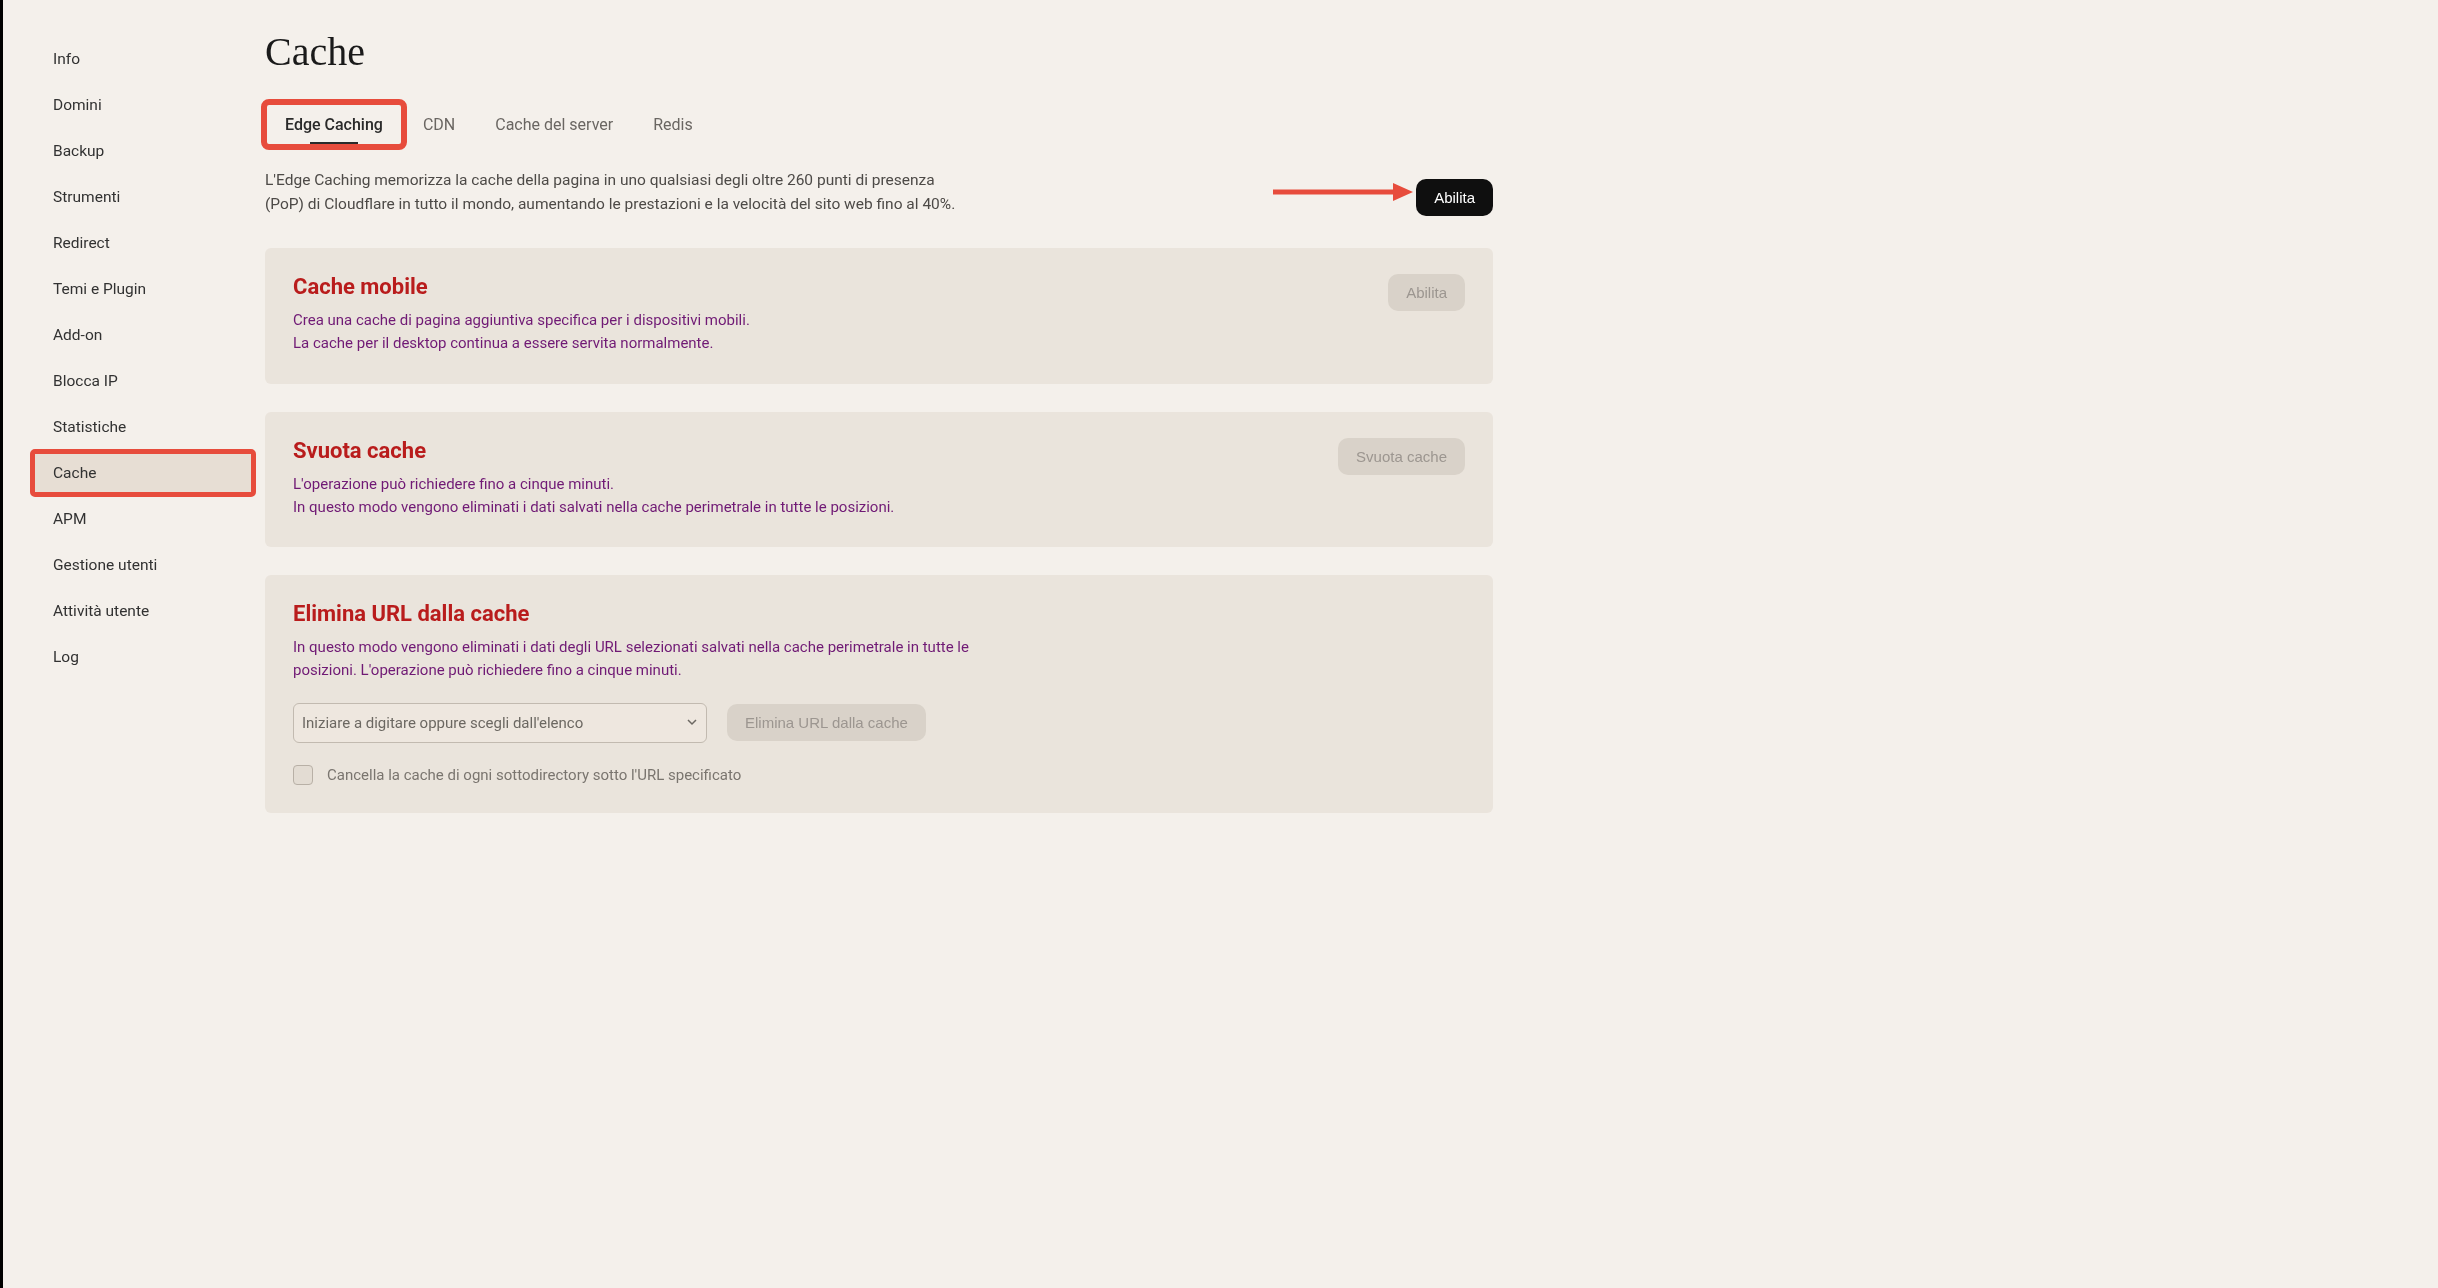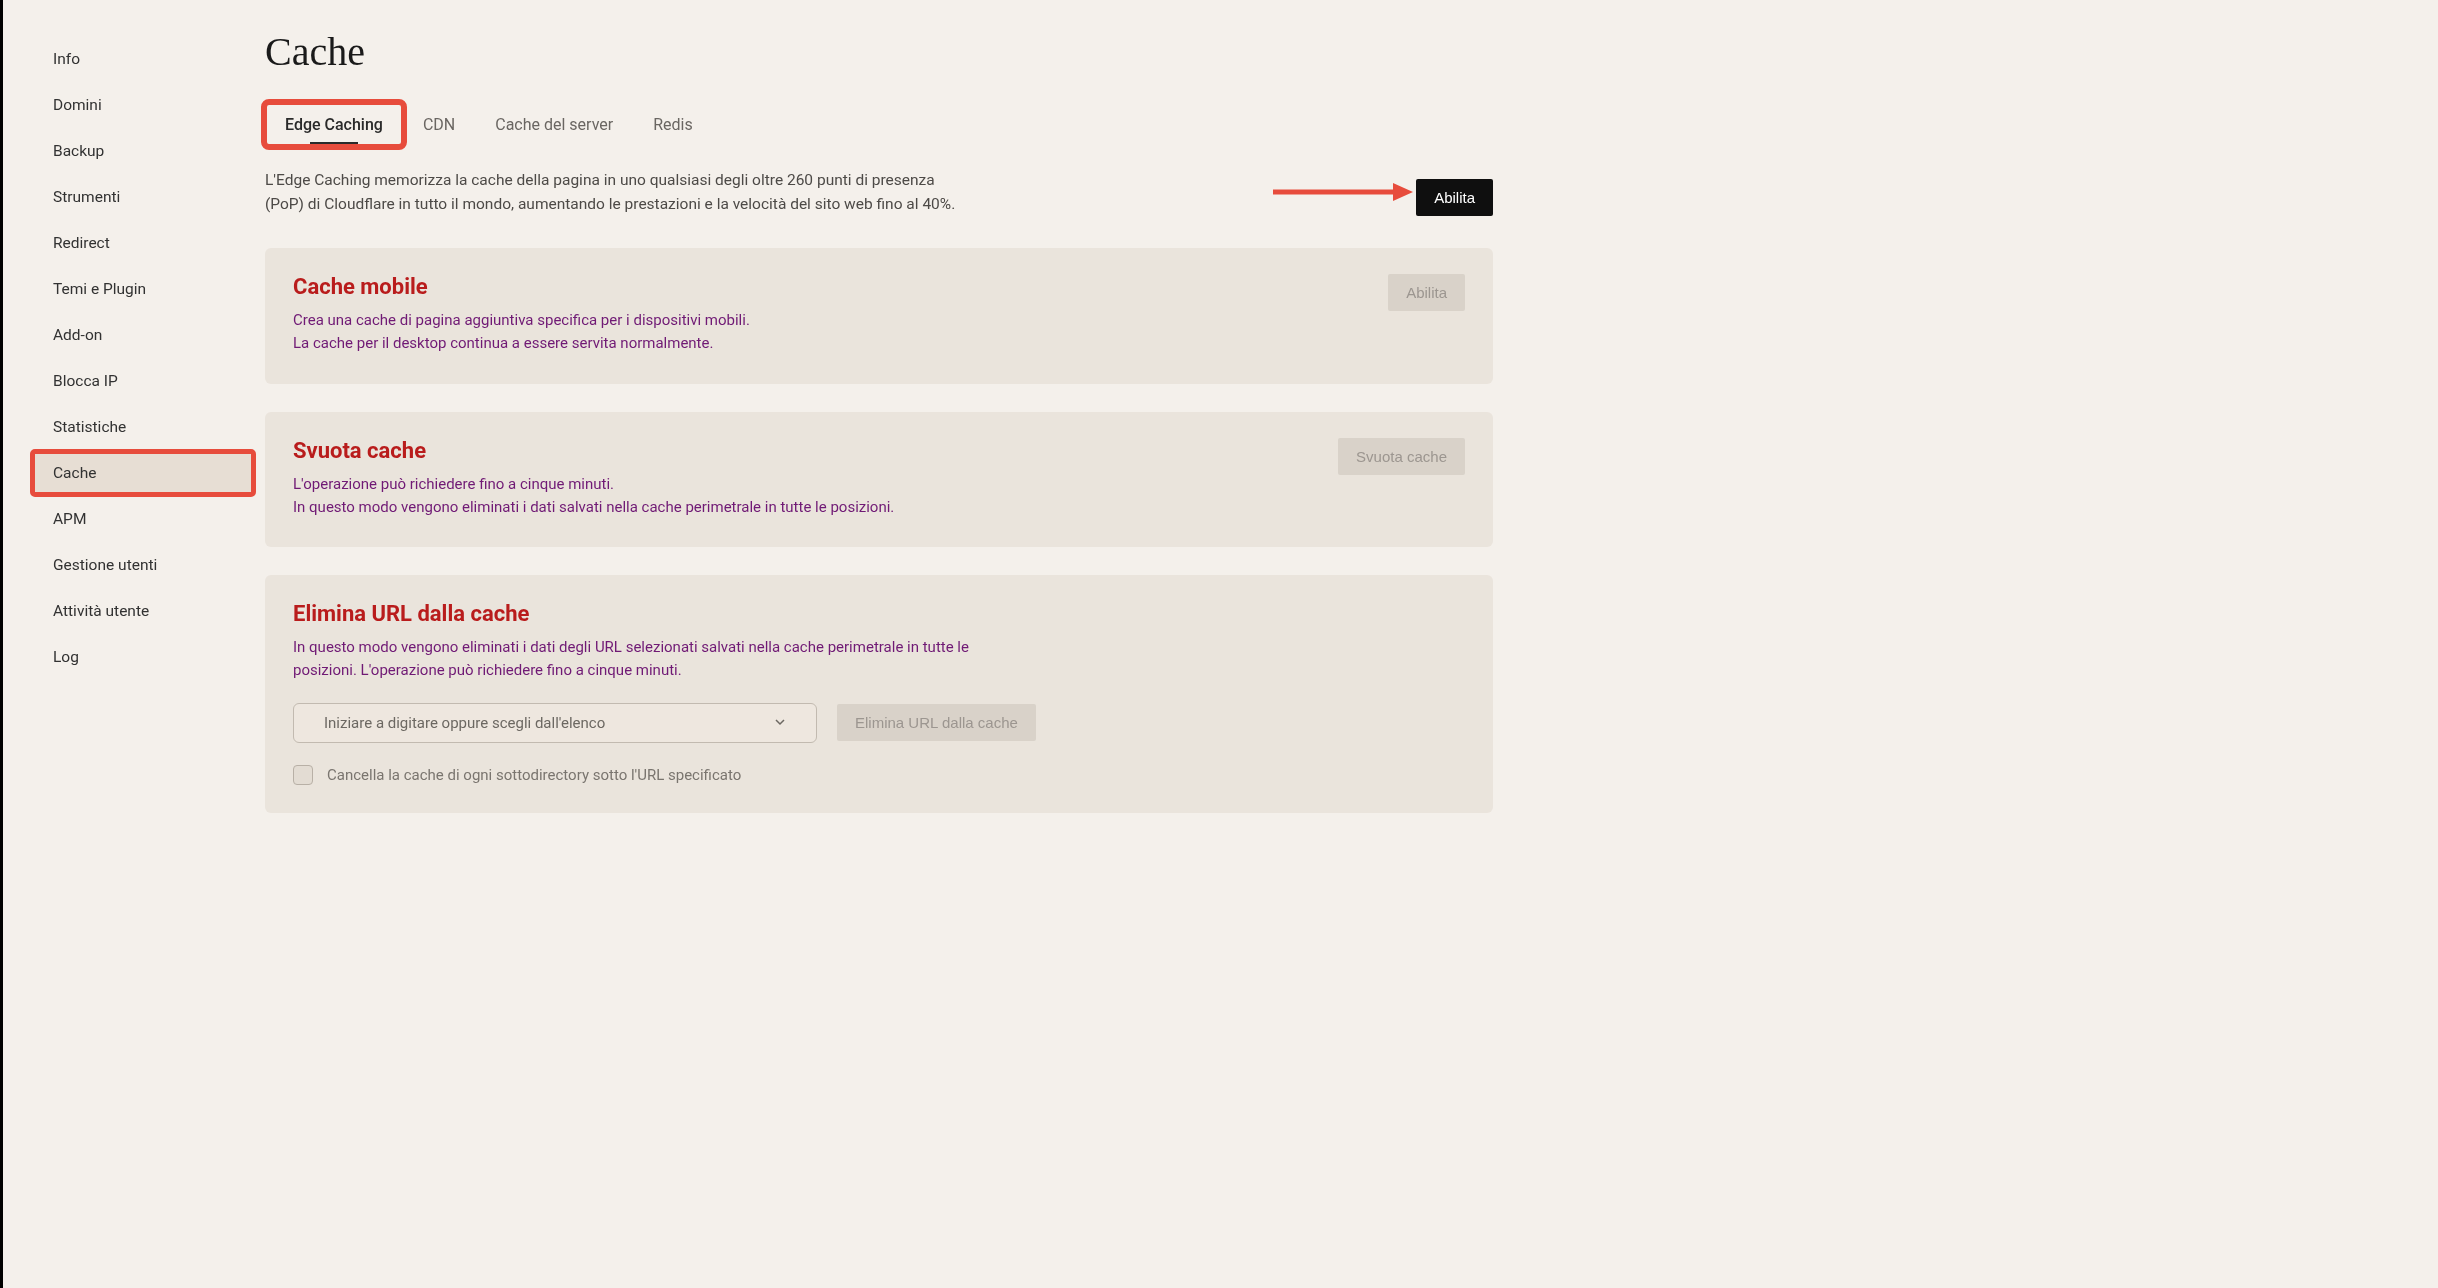--- a/index.html
+++ b/index.html
@@ -95,21 +95,21 @@
     position: relative;
   }
   .intro-text {
     font-size: 15.5px;
     line-height: 1.55;
     color: #4d4a47;
     max-width: 700px;
   }
   .btn {
     border: none;
-    border-radius: 2px;
+    border-radius: 10px;
     padding: 10px 18px;
     font-size: 15px;
     cursor: pointer;
     font-weight: 500;
   }
   .btn-primary {
     background: #0f0f0f;
     color: #fff;
   }
   .btn-disabled {
@@ -157,23 +157,23 @@
     margin-top: 20px;
     display: flex;
     align-items: center;
     gap: 20px;
     flex-wrap: wrap;
   }
   .select-box {
     display: flex;
     align-items: center;
     justify-content: space-between;
-    width: 524px;
+    width: 414px;
     height: 40px;
-    padding: 0 30px;
+    padding: 0 8px;
     background: #eee7df;
     border: 1px solid #c2bab0;
     border-radius: 6px;
     color: #6c6862;
     font-size: 15px;
     cursor: pointer;
   }
   .chevron-down {
     width: 12px; height: 12px;
   }

